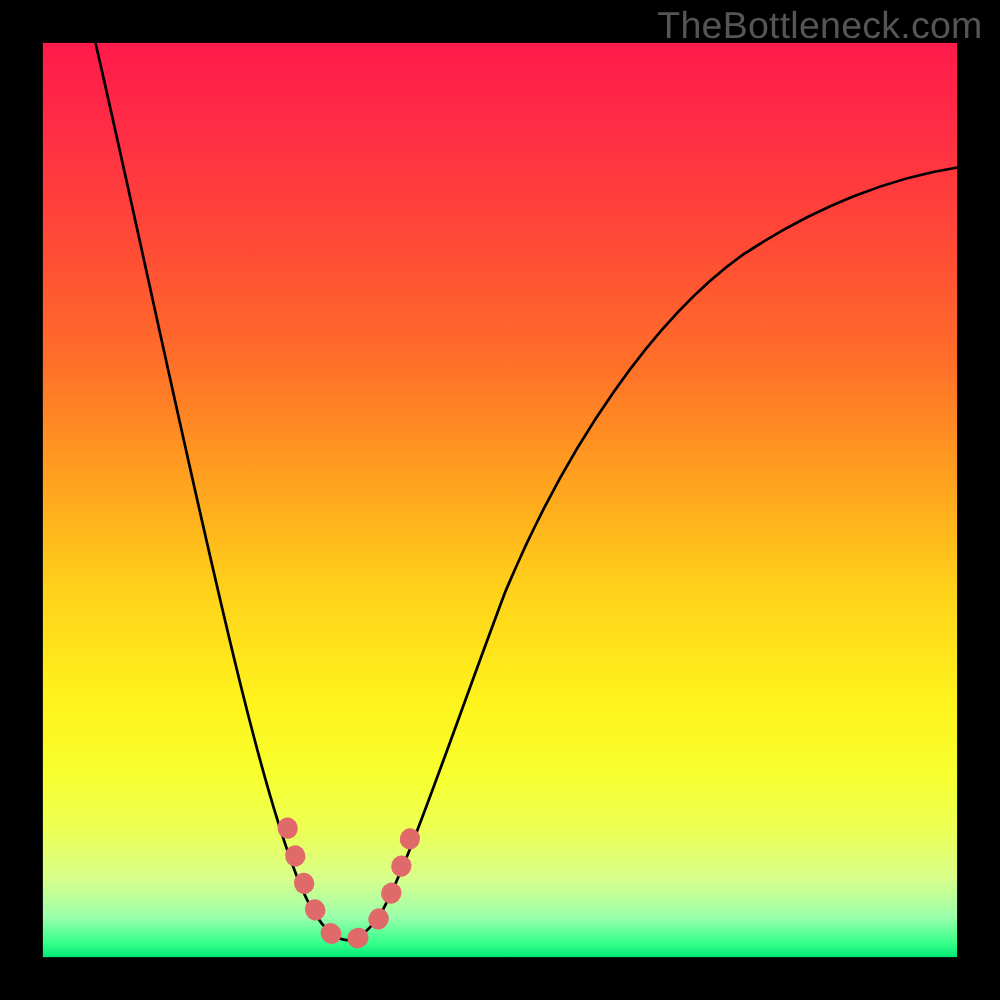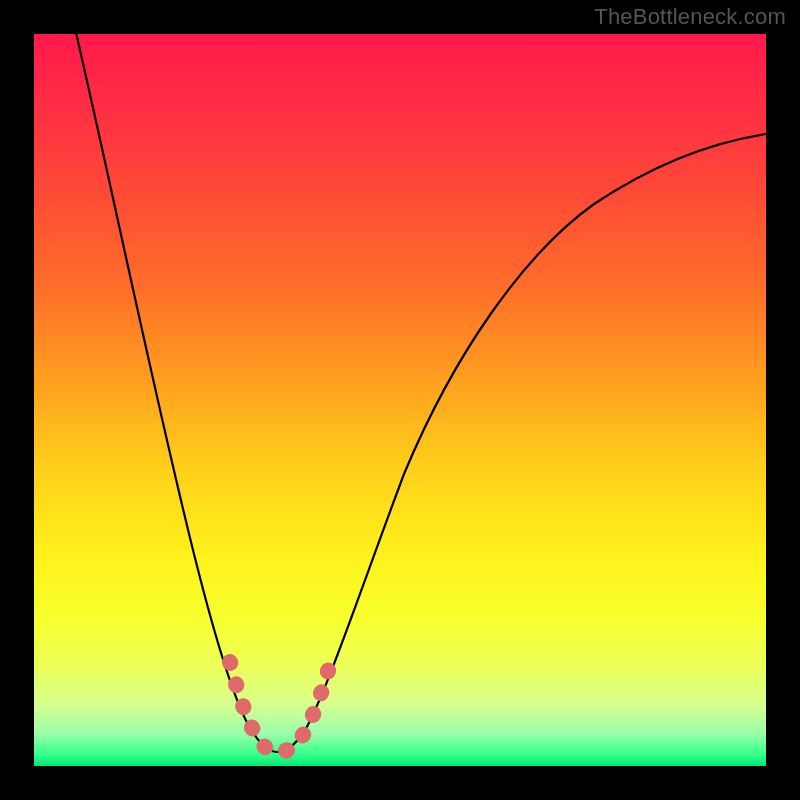--- a/index.html
+++ b/index.html
@@ -26,21 +26,21 @@
     position: absolute;
     inset: 0;
     width: 100%;
     height: 100%;
   }
   .watermark {
     position: absolute;
     top: 4px;
     right: 14px;
     font-family: Arial, Helvetica, sans-serif;
-    font-size: 22px;
+    font-size: 30px;
     color: #555;
     letter-spacing: 0.2px;
   }
 </style>
 </head>
 <body>
 
 <div class="frame">
   <div class="plot">
     <svg class="gradient" viewBox="0 0 732 732" preserveAspectRatio="none">

